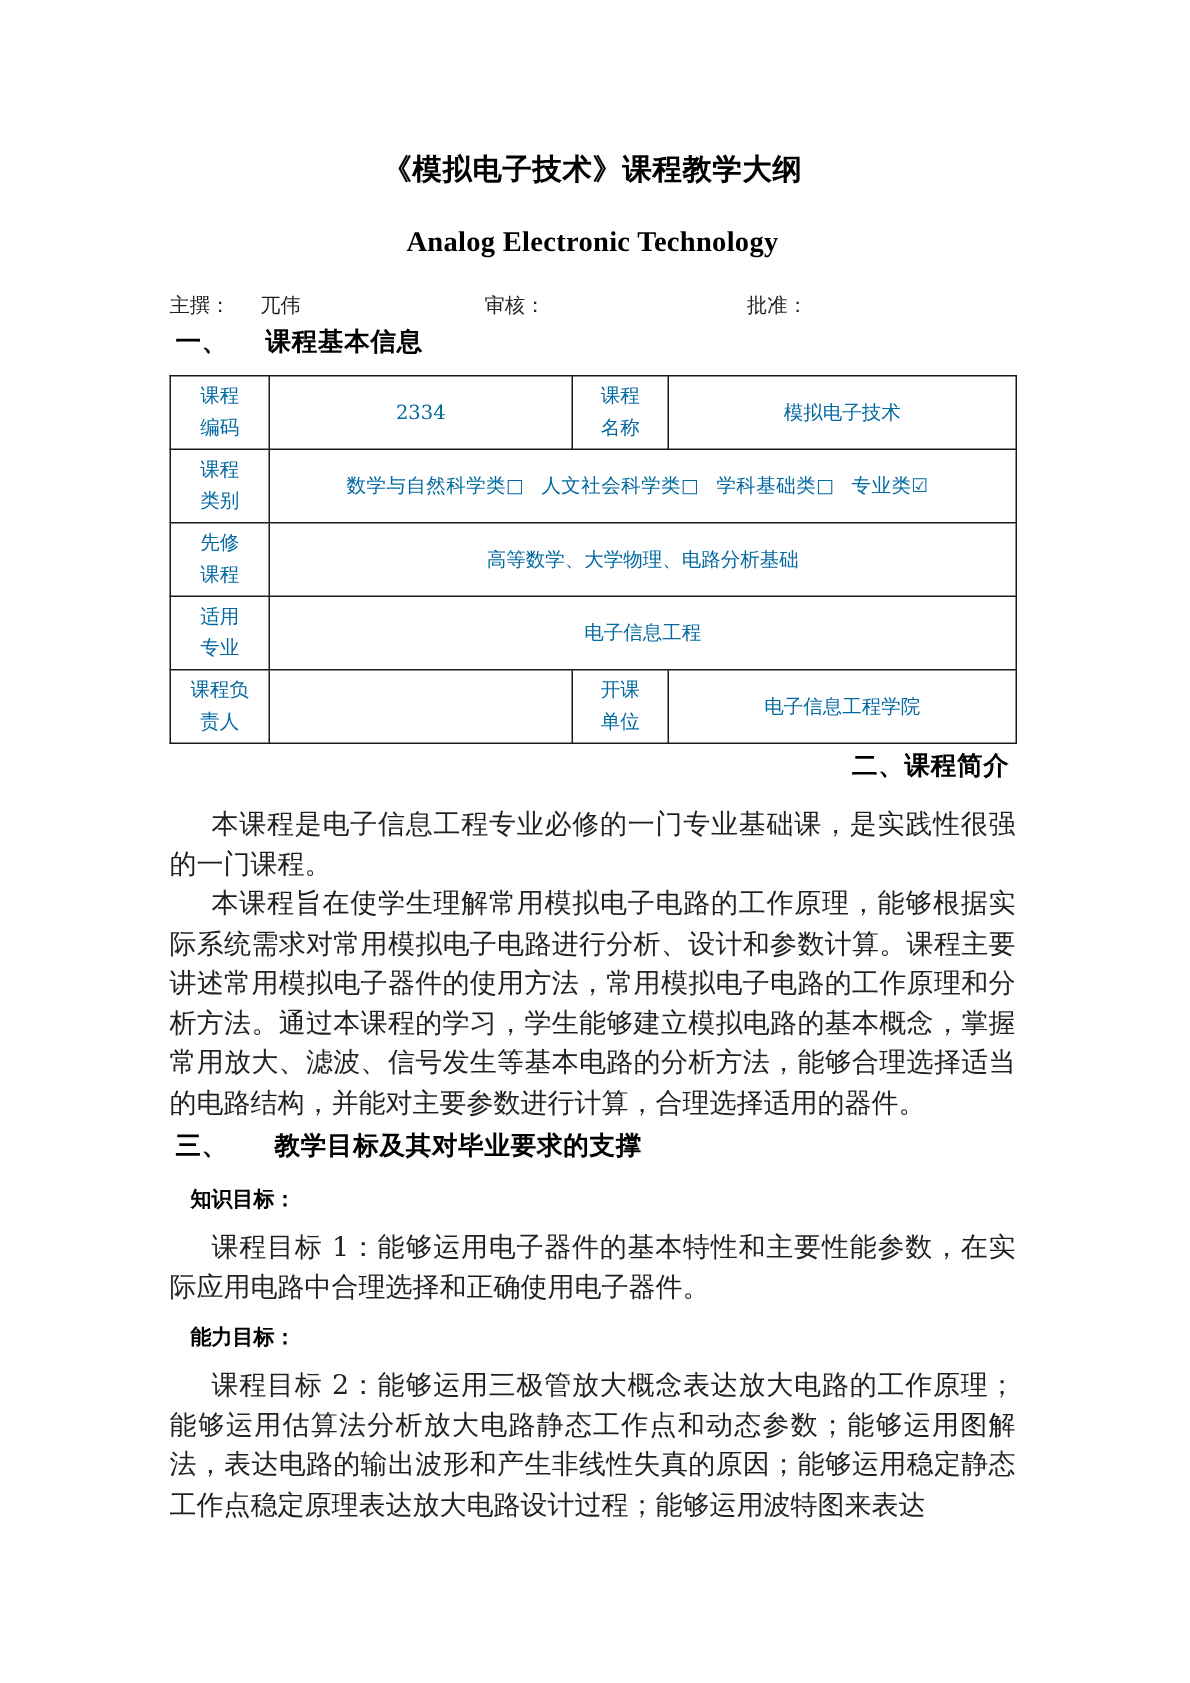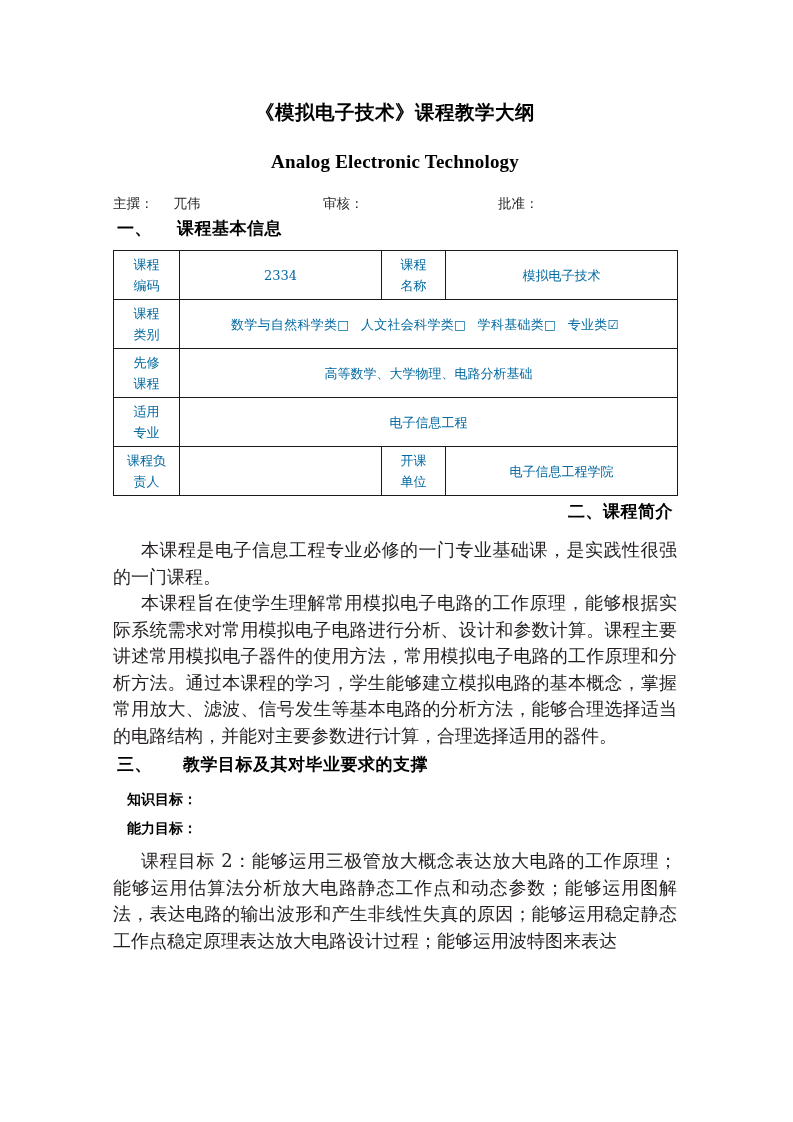--- a/index.html
+++ b/index.html
@@ -242,18 +242,19 @@
     </h2>
     <p class="body-para first">本课程是电子信息工程专业必修的一门专业基础课，是实践性很强的一门课程。</p>
     <p class="body-para">本课程旨在使学生理解常用模拟电子电路的工作原理，能够根据实际系统需求对常用模拟电子电路进行分析、设计和参数计算。课程主要讲述常用模拟电子器件的使用方法，常用模拟电子电路的工作原理和分析方法。通过本课程的学习，学生能够建立模拟电路的基本概念，掌握常用放大、滤波、信号发生等基本电路的分析方法，能够合理选择适当的电路结构，并能对主要参数进行计算，合理选择适用的器件。</p>
 
     <h2 class="section-head sec3">
       <span class="sec-num">三、</span><span>教学目标及其对毕业要求的支撑</span>
     </h2>
 
 
     <div class="bold-head">知识目标：</div>
+    <p class="body-para first">课程目标 1：能够运用电子器件的基本特性和主要性能参数，在实际应用电路中合理选择和正确使用电子器件。</p>
 
     <div class="bold-head">能力目标：</div>
     <p class="body-para first">课程目标 2：能够运用三极管放大概念表达放大电路的工作原理；能够运用估算法分析放大电路静态工作点和动态参数；能够运用图解法，表达电路的输出波形和产生非线性失真的原因；能够运用稳定静态工作点稳定原理表达放大电路设计过程；能够运用波特图来表达</p>
 
   </div>
 </div>
 
 </body></html>

